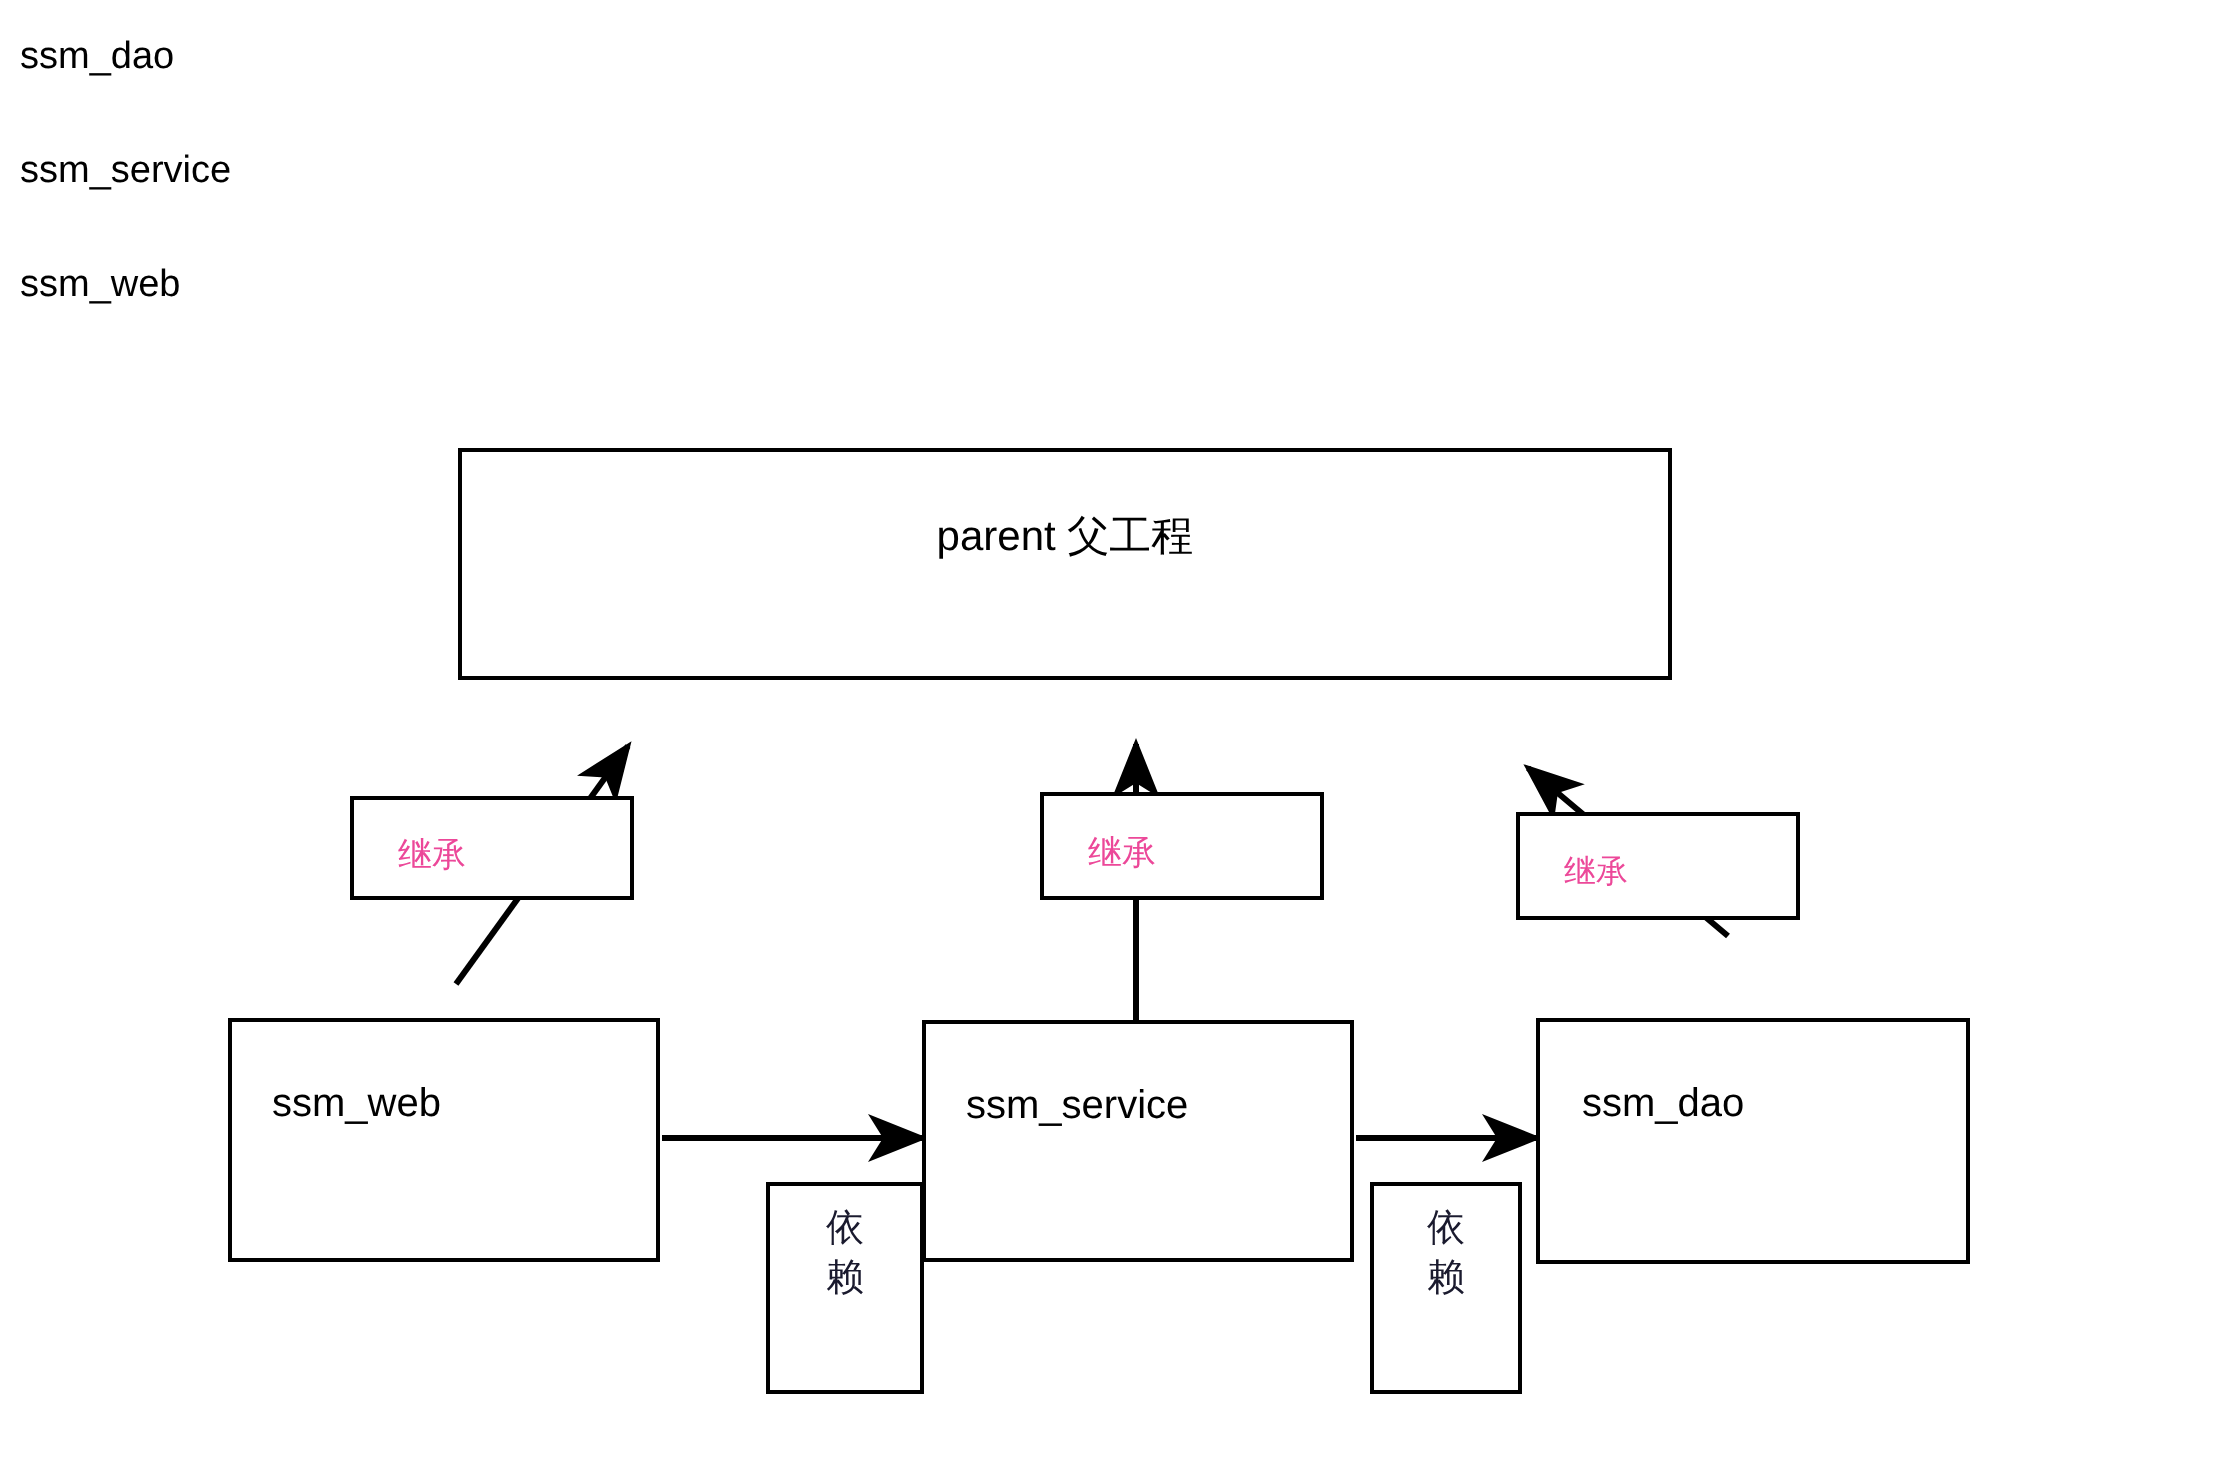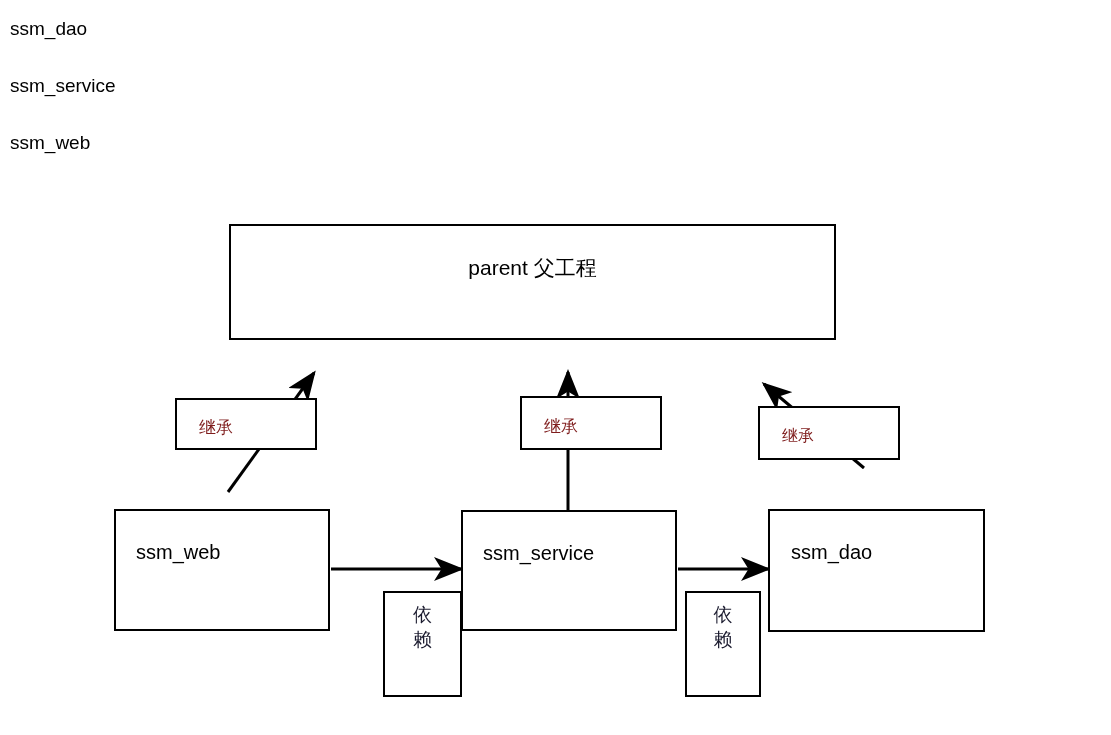--- a/index.html
+++ b/index.html
@@ -86,21 +86,21 @@
   
   .edge-label-box {
     position: absolute;
     box-sizing: border-box;
     border: 2px solid #000000;
     background: #ffffff;
   }
   .edge-label-text {
     position: absolute;
     font-size: 17px;
-    color: #7f1d1d;
+    color: #ec4899;
     white-space: nowrap;
   }
   #inherit-label-web     { left: 175px; top: 398px; width: 142px; height: 52px; }
   #inherit-label-service { left: 520px; top: 396px; width: 142px; height: 54px; }
   #inherit-label-dao     { left: 758px; top: 406px; width: 142px; height: 54px; }
 
   #inherit-label-web .edge-label-text     { left: 22px; top: 16px; }
   #inherit-label-service .edge-label-text { left: 22px; top: 17px; }
   #inherit-label-dao .edge-label-text     { left: 22px; top: 18px; font-size: 16px; }
 

